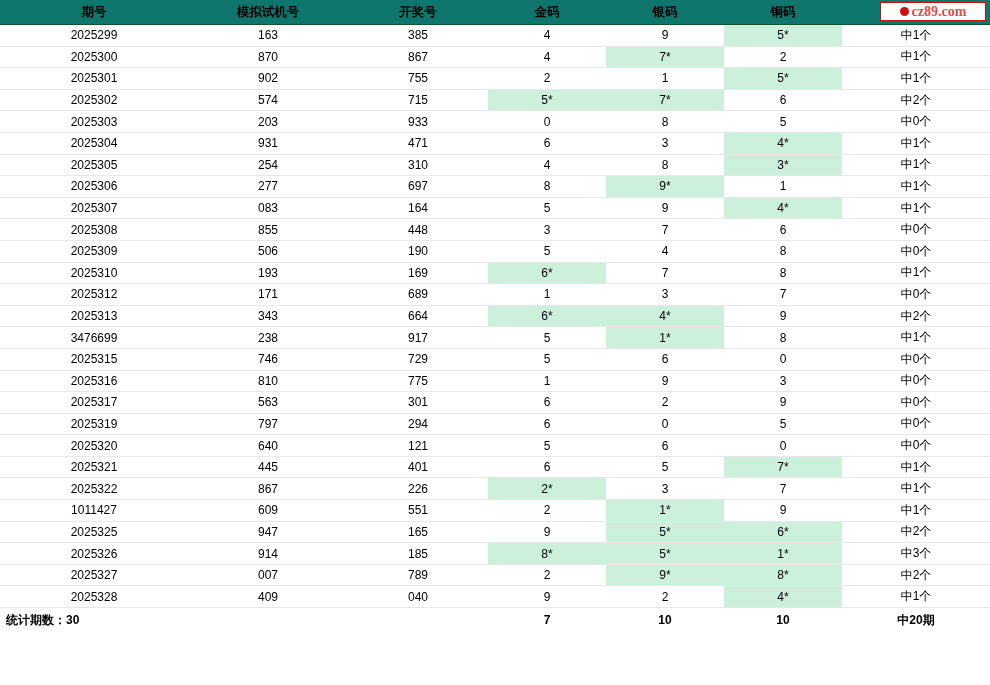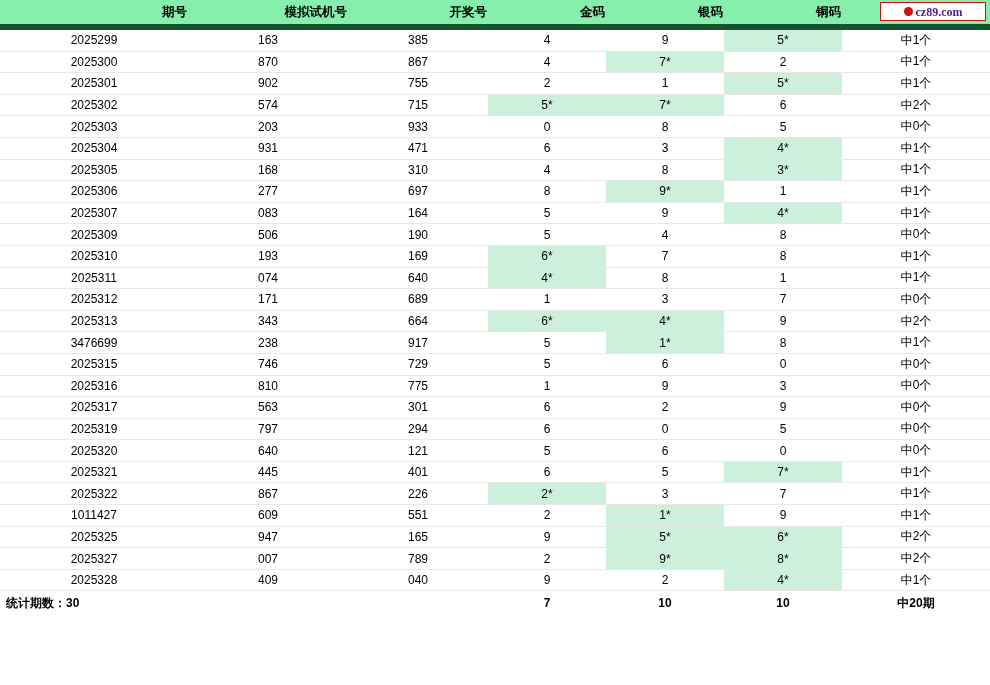--- a/index.html
+++ b/index.html
@@ -7,26 +7,26 @@
     width:990px;height:685px;
     background:#ffffff;
     font-family:"Liberation Sans","DejaVu Sans",sans-serif;
     font-size:12px;
     color:#000000;
     overflow:hidden;
   }
   .wrap{position:relative;width:990px;height:685px;}
   table{border-collapse:collapse;width:990px;table-layout:fixed;}
   th{
-    background:#86efac;
+    background:#0f766e;
     font-weight:bold;
     font-size:12.5px;
     height:22px;
-    text-align:right;
-    border-bottom:6px solid #14532d;
+    text-align:center;
+    border-bottom:1px solid #14532d;
     color:#000;
   }
   td{
     height:20.6px;
     text-align:center;
     font-size:12px;
     border-bottom:1px solid #e8e8e8;
     padding:0;
     color:#000;
   }
@@ -55,21 +55,21 @@
     border:1.5px solid #d01010;
     background:#ffffff;
     box-sizing:border-box;
     display:flex;align-items:center;justify-content:center;
   }
   .logo-dot{
     width:9px;height:9px;border-radius:50%;
     background:#d01010;margin-right:3px;flex:none;
   }
   .logo-text{
-    color:#4c1d95;font-weight:bold;font-size:12px;
+    color:#ef4444;font-weight:bold;font-size:14px;
     font-family:"Liberation Serif","DejaVu Serif",serif;
     letter-spacing:0px;line-height:1;
   }
 </style>
 </head>
 <body>
 
 <div class="wrap">
 
   <div class="logo">
@@ -148,21 +148,21 @@
           <td>2025304</td>
           <td>931</td>
           <td>471</td>
           <td>6</td>
           <td>3</td>
           <td class="hl">4*</td>
           <td>中1个</td>
         </tr>
         <tr>
           <td>2025305</td>
-          <td>168</td>
+          <td>254</td>
           <td>310</td>
           <td>4</td>
           <td>8</td>
           <td class="hl">3*</td>
           <td>中1个</td>
         </tr>
         <tr>
           <td>2025306</td>
           <td>277</td>
           <td>697</td>
@@ -172,49 +172,49 @@
           <td>中1个</td>
         </tr>
         <tr>
           <td>2025307</td>
           <td>083</td>
           <td>164</td>
           <td>5</td>
           <td>9</td>
           <td class="hl">4*</td>
           <td>中1个</td>
+        </tr>
+        <tr>
+          <td>2025308</td>
+          <td>855</td>
+          <td>448</td>
+          <td>3</td>
+          <td>7</td>
+          <td>6</td>
+          <td>中0个</td>
         </tr>
         <tr>
           <td>2025309</td>
           <td>506</td>
           <td>190</td>
           <td>5</td>
           <td>4</td>
           <td>8</td>
           <td>中0个</td>
         </tr>
         <tr>
           <td>2025310</td>
           <td>193</td>
           <td>169</td>
           <td class="hl">6*</td>
           <td>7</td>
           <td>8</td>
           <td>中1个</td>
         </tr>
         <tr>
-          <td>2025311</td>
-          <td>074</td>
-          <td>640</td>
-          <td class="hl">4*</td>
-          <td>8</td>
-          <td>1</td>
-          <td>中1个</td>
-        </tr>
-        <tr>
           <td>2025312</td>
           <td>171</td>
           <td>689</td>
           <td>1</td>
           <td>3</td>
           <td>7</td>
           <td>中0个</td>
         </tr>
         <tr>
           <td>2025313</td>
@@ -307,20 +307,29 @@
           <td>中1个</td>
         </tr>
         <tr>
           <td>2025325</td>
           <td>947</td>
           <td>165</td>
           <td>9</td>
           <td class="hl">5*</td>
           <td class="hl">6*</td>
           <td>中2个</td>
+        </tr>
+        <tr>
+          <td>2025326</td>
+          <td>914</td>
+          <td>185</td>
+          <td class="hl">8*</td>
+          <td class="hl">5*</td>
+          <td class="hl">1*</td>
+          <td>中3个</td>
         </tr>
         <tr>
           <td>2025327</td>
           <td>007</td>
           <td>789</td>
           <td>2</td>
           <td class="hl">9*</td>
           <td class="hl">8*</td>
           <td>中2个</td>
         </tr>

